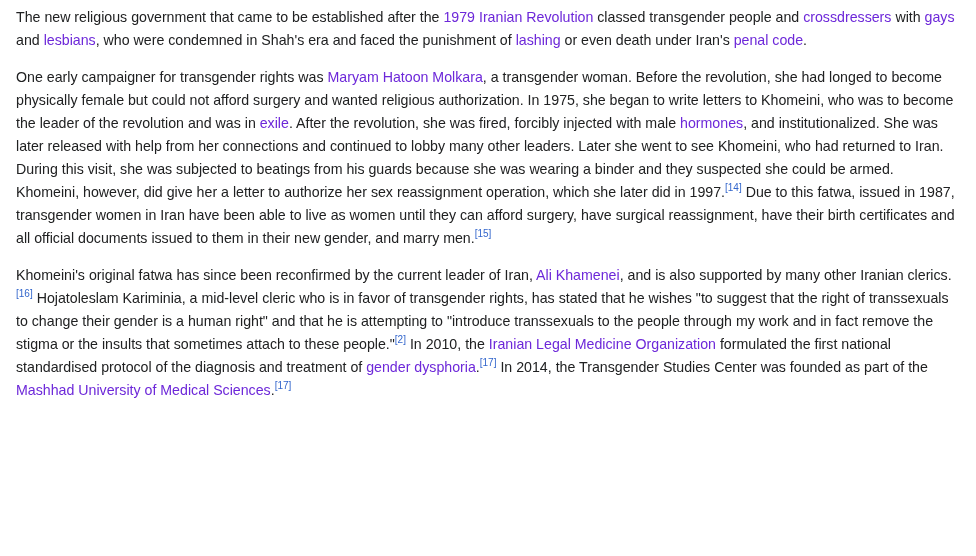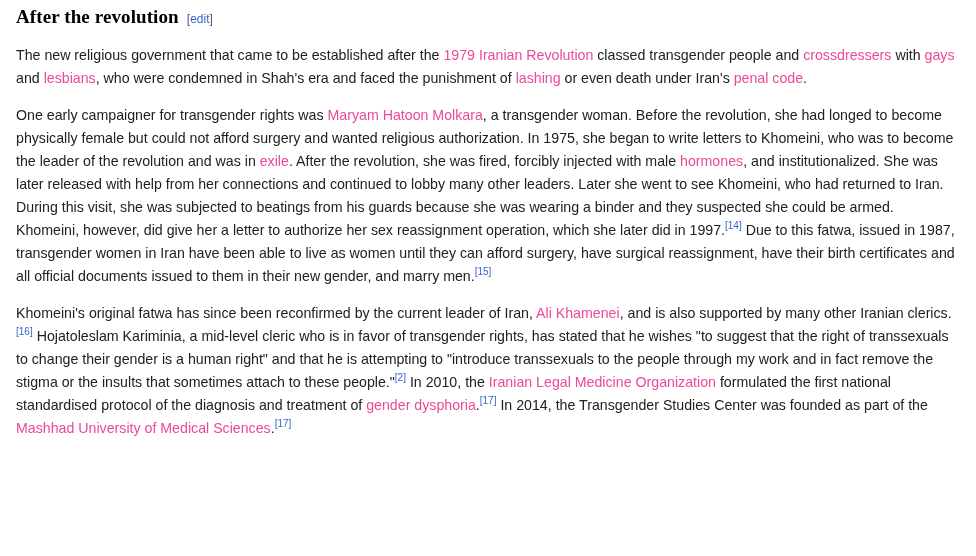--- a/index.html
+++ b/index.html
@@ -50,40 +50,36 @@
     font-size: 12px;
   }
   p.body-text {
     font-size: 14.2px;
     line-height: 1.62;
     margin: 0 0 14px 0;
     color: #202122;
     text-align: left;
   }
   a.wlink {
-    color: #ec4899;
+    color: #6d28d9;
     text-decoration: none;
   }
   sup.ref {
     font-size: 10px;
     line-height: 1;
     vertical-align: super;
   }
   sup.ref a {
     color: #3366cc;
     text-decoration: none;
   }
 </style>
 </head>
 <body>
 
 <div class="page">
 
-  <div class="section-heading">
-    <h2>After the revolution</h2>
-    <span class="edit-section"><span class="bracket">[</span><a href="#">edit</a><span class="bracket">]</span></span>
-  </div>
 
   <p class="body-text" id="p1">The new religious government that came to be established after the <a class="wlink" href="#">1979 Iranian Revolution</a> classed transgender people and <a class="wlink" href="#">crossdressers</a> with <a class="wlink" href="#">gays</a> and <a class="wlink" href="#">lesbians</a>, who were condemned in Shah's era and faced the punishment of <a class="wlink" href="#">lashing</a> or even death under Iran's <a class="wlink" href="#">penal code</a>.</p>
   <p class="body-text" id="p2">One early campaigner for transgender rights was <a class="wlink" href="#">Maryam Hatoon Molkara</a>, a transgender woman. Before the revolution, she had longed to become physically female but could not afford surgery and wanted religious authorization. In 1975, she began to write letters to Khomeini, who was to become the leader of the revolution and was in <a class="wlink" href="#">exile</a>. After the revolution, she was fired, forcibly injected with male <a class="wlink" href="#">hormones</a>, and institutionalized. She was later released with help from her connections and continued to lobby many other leaders. Later she went to see Khomeini, who had returned to Iran. During this visit, she was subjected to beatings from his guards because she was wearing a binder and they suspected she could be armed. Khomeini, however, did give her a letter to authorize her sex reassignment operation, which she later did in 1997.<sup class="ref"><a href="#">[14]</a></sup> Due to this fatwa, issued in 1987, transgender women in Iran have been able to live as women until they can afford surgery, have surgical reassignment, have their birth certificates and all official documents issued to them in their new gender, and marry men.<sup class="ref"><a href="#">[15]</a></sup></p>
   <p class="body-text" id="p3">Khomeini's original fatwa has since been reconfirmed by the current leader of Iran, <a class="wlink" href="#">Ali Khamenei</a>, and is also supported by many other Iranian clerics.<sup class="ref"><a href="#">[16]</a></sup> Hojatoleslam Kariminia, a mid-level cleric who is in favor of transgender rights, has stated that he wishes "to suggest that the right of transsexuals to change their gender is a human right" and that he is attempting to "introduce transsexuals to the people through my work and in fact remove the stigma or the insults that sometimes attach to these people."<sup class="ref"><a href="#">[2]</a></sup> In 2010, the <a class="wlink" href="#">Iranian Legal Medicine Organization</a> formulated the first national standardised protocol of the diagnosis and treatment of <a class="wlink" href="#">gender dysphoria</a>.<sup class="ref"><a href="#">[17]</a></sup> In 2014, the Transgender Studies Center was founded as part of the <a class="wlink" href="#">Mashhad University of Medical Sciences</a>.<sup class="ref"><a href="#">[17]</a></sup></p>
 
 </div>
 
 </body></html>

